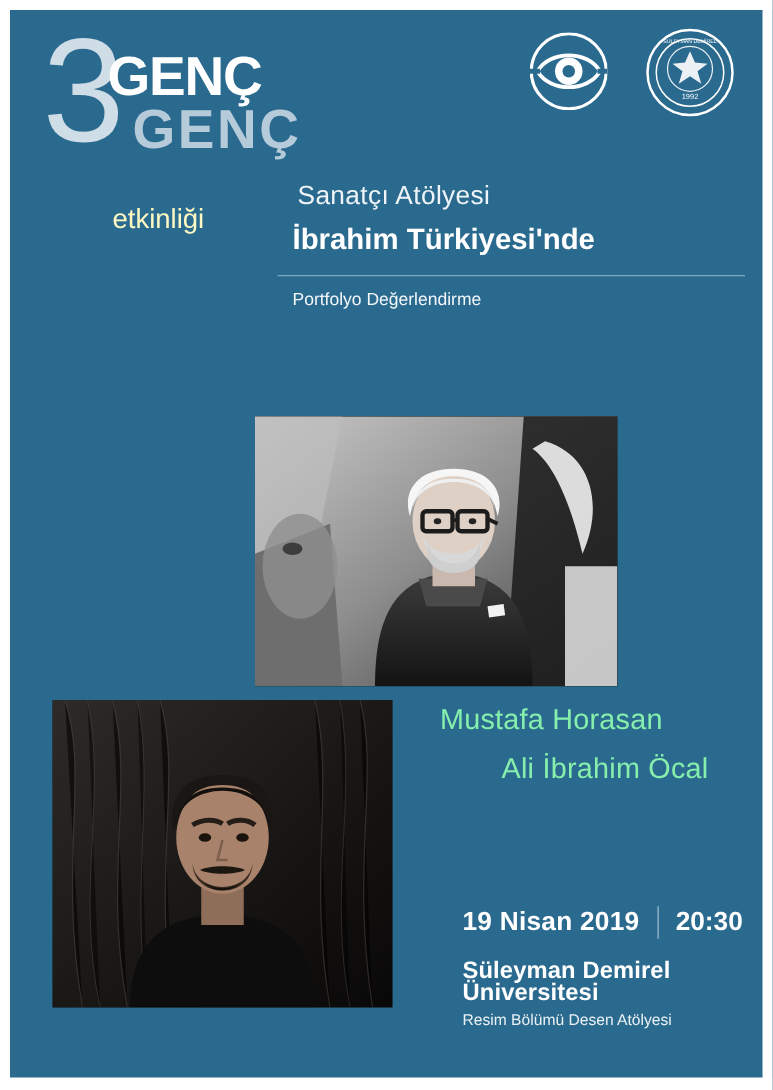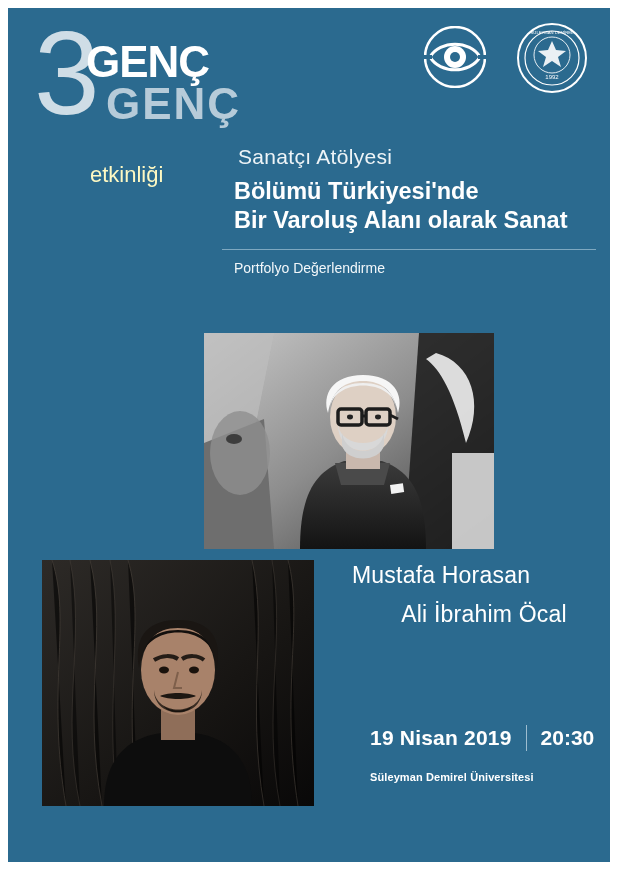--- a/index.html
+++ b/index.html
@@ -176,21 +176,21 @@
     height: 246px;
   }
   .photo svg { display: block; }
 
   
   .names {
     position: absolute;
     left: 352px;
     top: 562px;
     width: 250px;
-    color: #ffffff;
+    color: #86efac;
   }
   .name-1 {
     font-size: 23px;
     font-weight: 400;
     letter-spacing: .2px;
     margin-bottom: 12px;
   }
   .name-2 {
     font-size: 23px;
     font-weight: 400;
@@ -227,21 +227,21 @@
 
   
   .venue {
     position: absolute;
     left: 370px;
     top: 768px;
     width: 235px;
     color: #ffffff;
   }
   .venue-1, .venue-2 {
-    font-size: 11px;
+    font-size: 19px;
     font-weight: bold;
     line-height: 18px;
     letter-spacing: .1px;
   }
   .venue-3 {
     font-size: 12.5px;
     font-weight: 400;
     line-height: 18px;
     margin-top: 3px;
     color: #eaf1f5;
@@ -280,22 +280,21 @@
       <circle cx="36" cy="36" r="27" fill="none" stroke="#ffffff" stroke-width="1.2"></circle>
       <circle cx="36" cy="33" r="18" fill="none" stroke="#e6eef3" stroke-width="1"></circle>
       <path d="M36 19 L40 28 L50 29 L42 35 L45 45 L36 39 L27 45 L30 35 L22 29 L32 28 Z" fill="#ffffff" opacity="0.9"></path>
       <text x="36" y="57" font-size="6" fill="#ffffff" text-anchor="middle" font-family="Liberation Sans, sans-serif">1992</text>
       <text x="36" y="12" font-size="4.2" fill="#ffffff" text-anchor="middle" font-family="Liberation Sans, sans-serif">SÜLEYMAN DEMİREL</text>
     </svg>
   </div>
 
   <div class="head-block">
     <div class="head-sub">Sanatçı Atölyesi</div>
-    <div class="head-main">Bölümü Türkiyesi'nde</div>
-    <div class="head-main">Bir Varoluş Alanı olarak Sanat</div>
+    <div class="head-main">İbrahim Türkiyesi'nde</div>
     <div class="head-rule"></div>
     <div class="head-portfolio">Portfolyo Değerlendirme</div>
   </div>
 
   <div class="photo photo-top">
     <svg width="290" height="216" viewBox="0 0 290 216">
       <defs>
         <linearGradient id="gBg" x1="0" y1="0" x2="1" y2="1">
           <stop offset="0%" stop-color="#c9c9c9"></stop>
           <stop offset="50%" stop-color="#8d8d8d"></stop>
@@ -394,15 +393,16 @@
   </div>
 
   <div class="datebar">
     <div class="date-txt">19 Nisan 2019</div>
     <div class="date-sep"></div>
     <div class="time-txt">20:30</div>
   </div>
 
   <div class="venue">
     <div class="venue-1">Süleyman Demirel Üniversitesi</div>
+    <div class="venue-3">Resim Bölümü Desen Atölyesi</div>
   </div>
 
 </div>
 
 </body></html>

